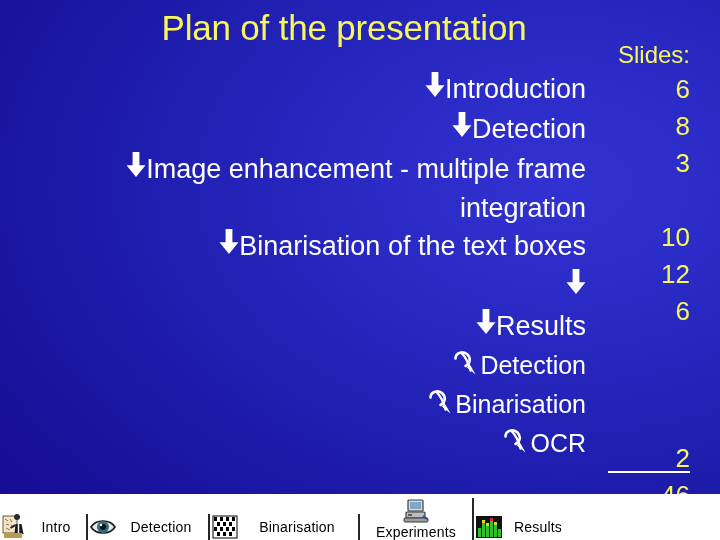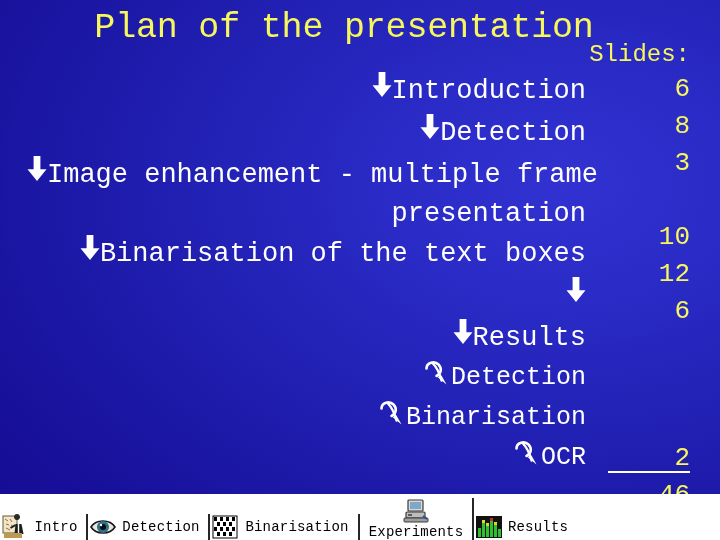--- a/index.html
+++ b/index.html
@@ -5,21 +5,21 @@
   html, body {
     margin: 0;
     padding: 0;
     background: #000;
   }
   #slide {
     position: relative;
     width: 720px;
     height: 540px;
     overflow: hidden;
-    font-family: Liberation Mono, monospace;
+    font-family: Liberation Sans, sans-serif;
     background-color: #1a12a0;
     background-image:
       radial-gradient(ellipse 115% 105% at 78% 34%,
          #3232d2 0%,
          #2a2ac6 22%,
          #2222b6 42%,
          #1c18a6 62%,
          #170f99 80%,
          #130a8e 100%);
   }
@@ -184,21 +184,21 @@
 
     <div class="line">
       <span class="bullet-glyph">
         <svg viewBox="0 0 22 30" width="22" height="30" aria-hidden="true">
           <path d="M7.6 2 H14.4 V15.2 H20.5 L11 27 L1.5 15.2 H7.6 Z" fill="#ffffff"></path>
         </svg>
       </span><span>Image enhancement - multiple frame</span>
     </div>
 
     <div class="line cont">
-      <span>presentation</span>
+      <span>integration</span>
     </div>
 
     <div class="line">
       <span class="bullet-glyph">
         <svg viewBox="0 0 22 30" width="22" height="30" aria-hidden="true">
           <path d="M7.6 2 H14.4 V15.2 H20.5 L11 27 L1.5 15.2 H7.6 Z" fill="#ffffff"></path>
         </svg>
       </span><span>Binarisation of the text boxes</span>
     </div>
 

